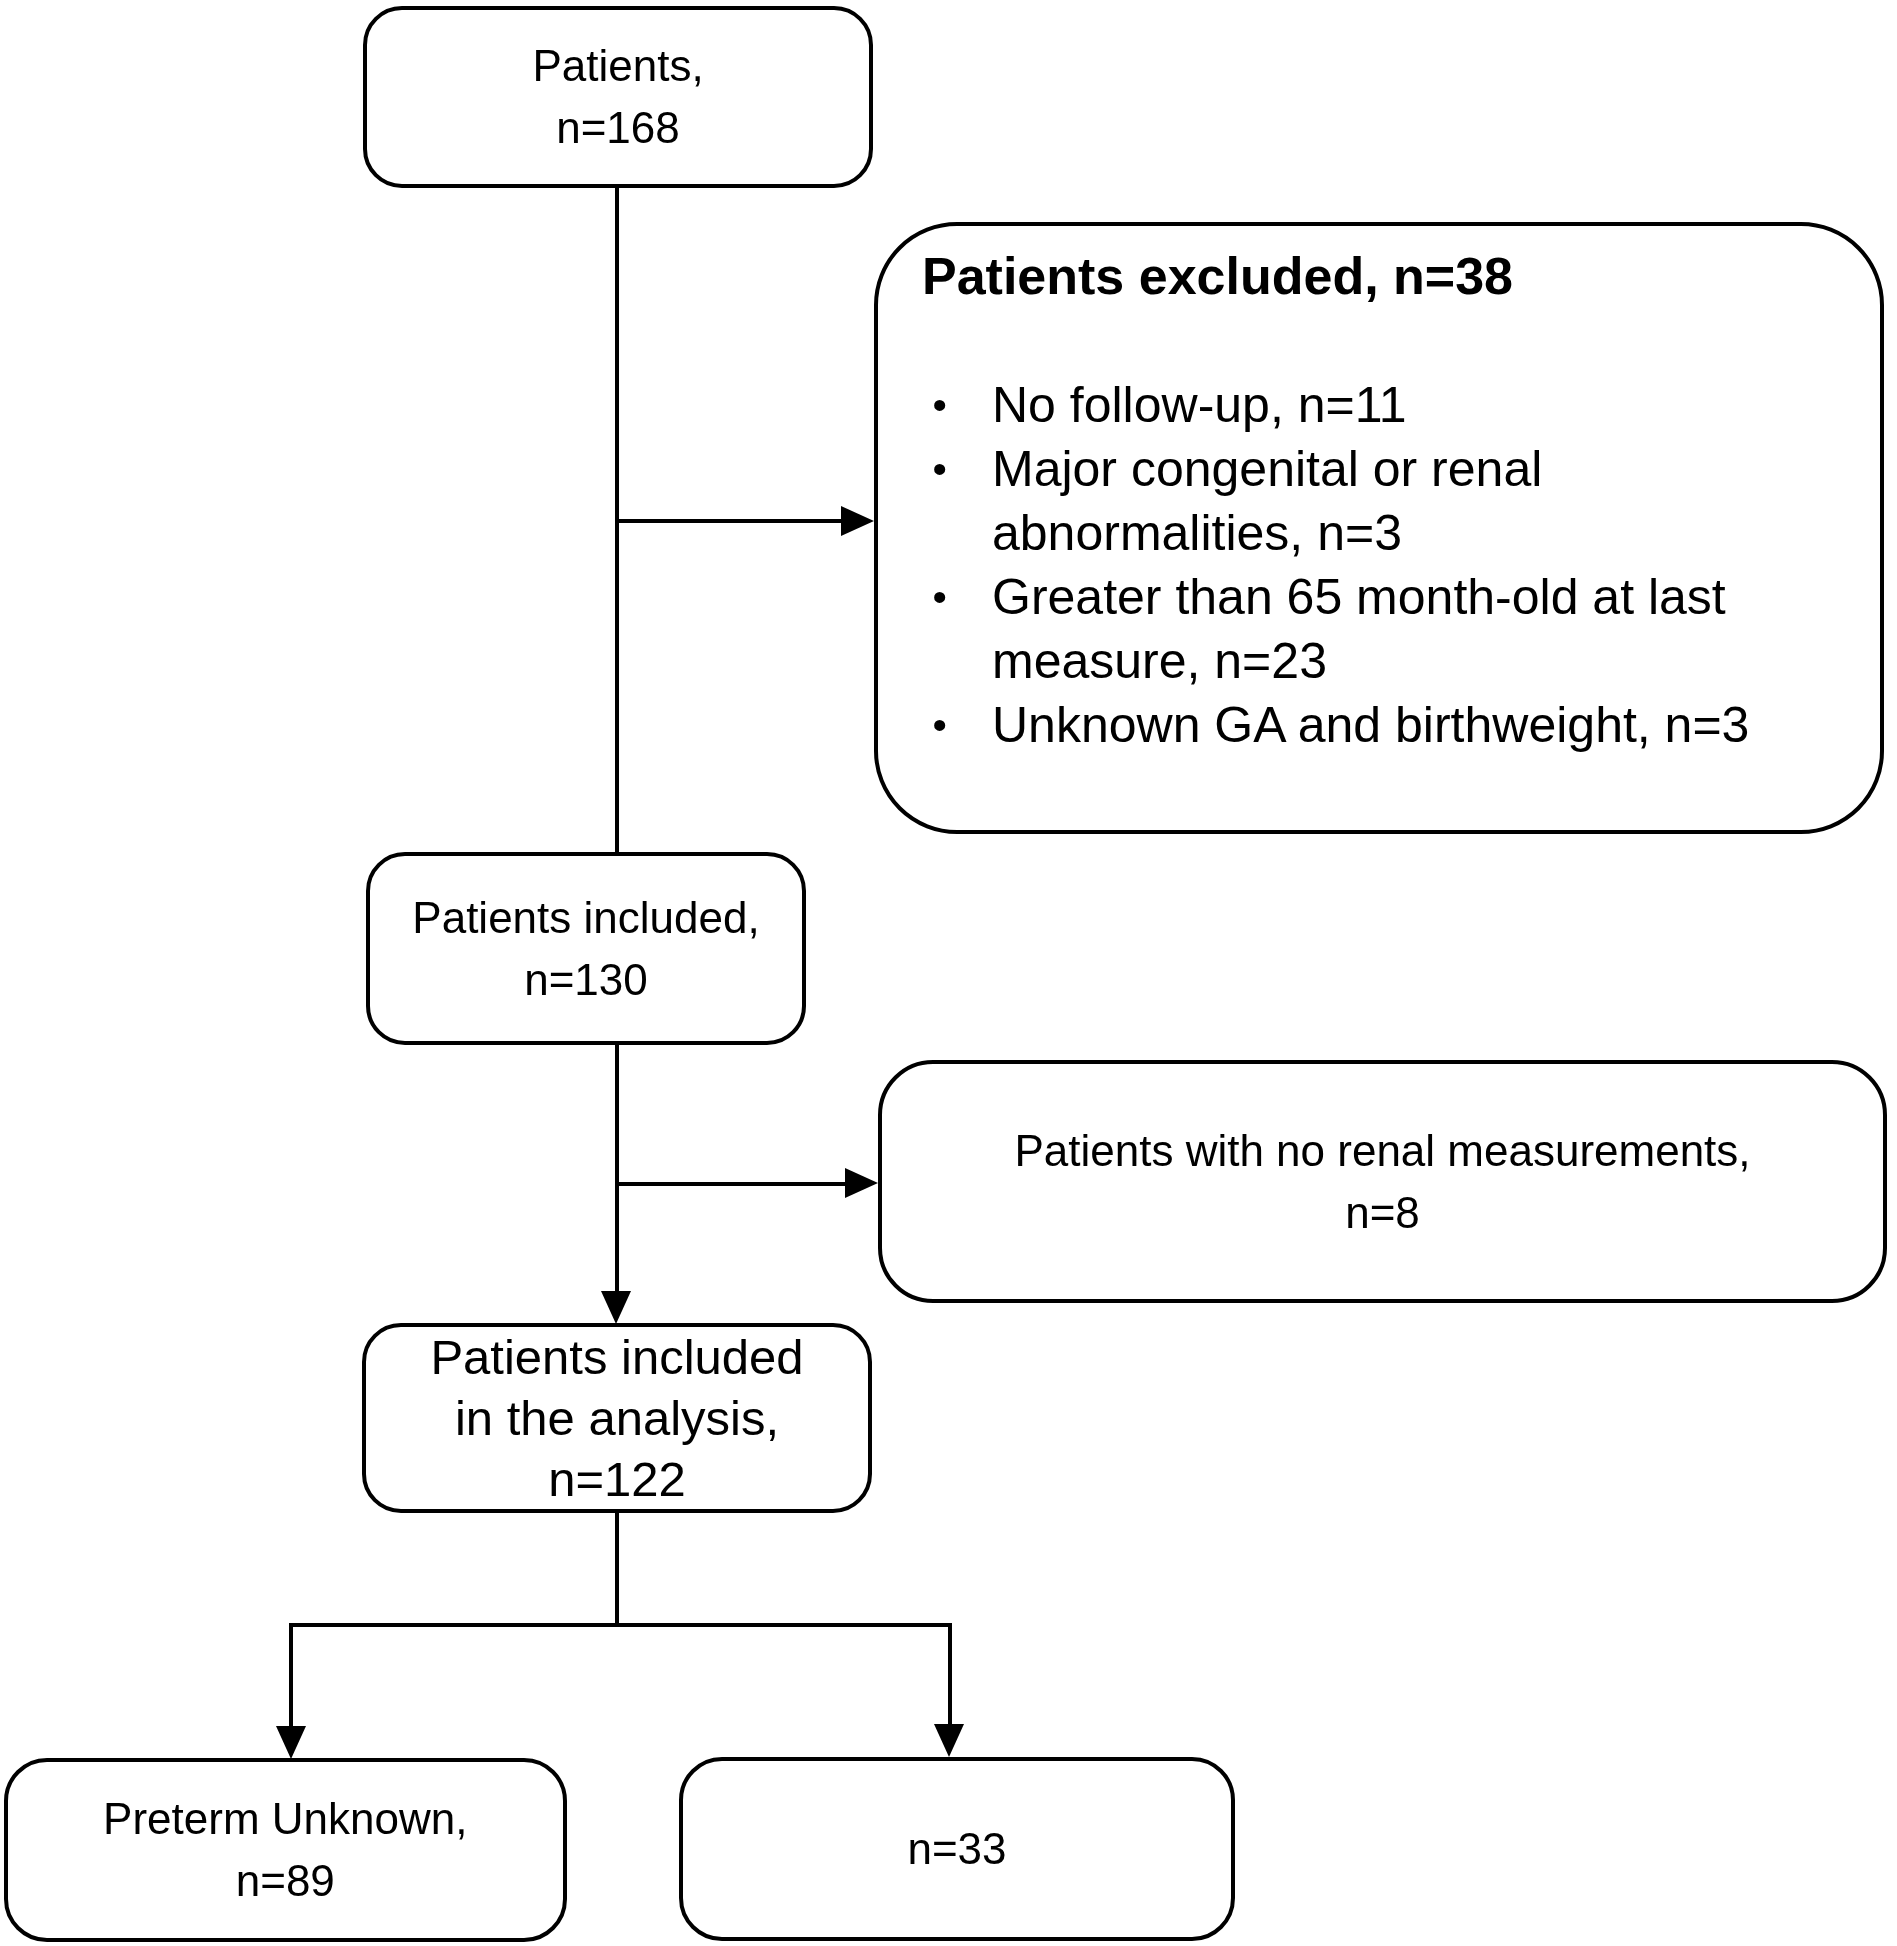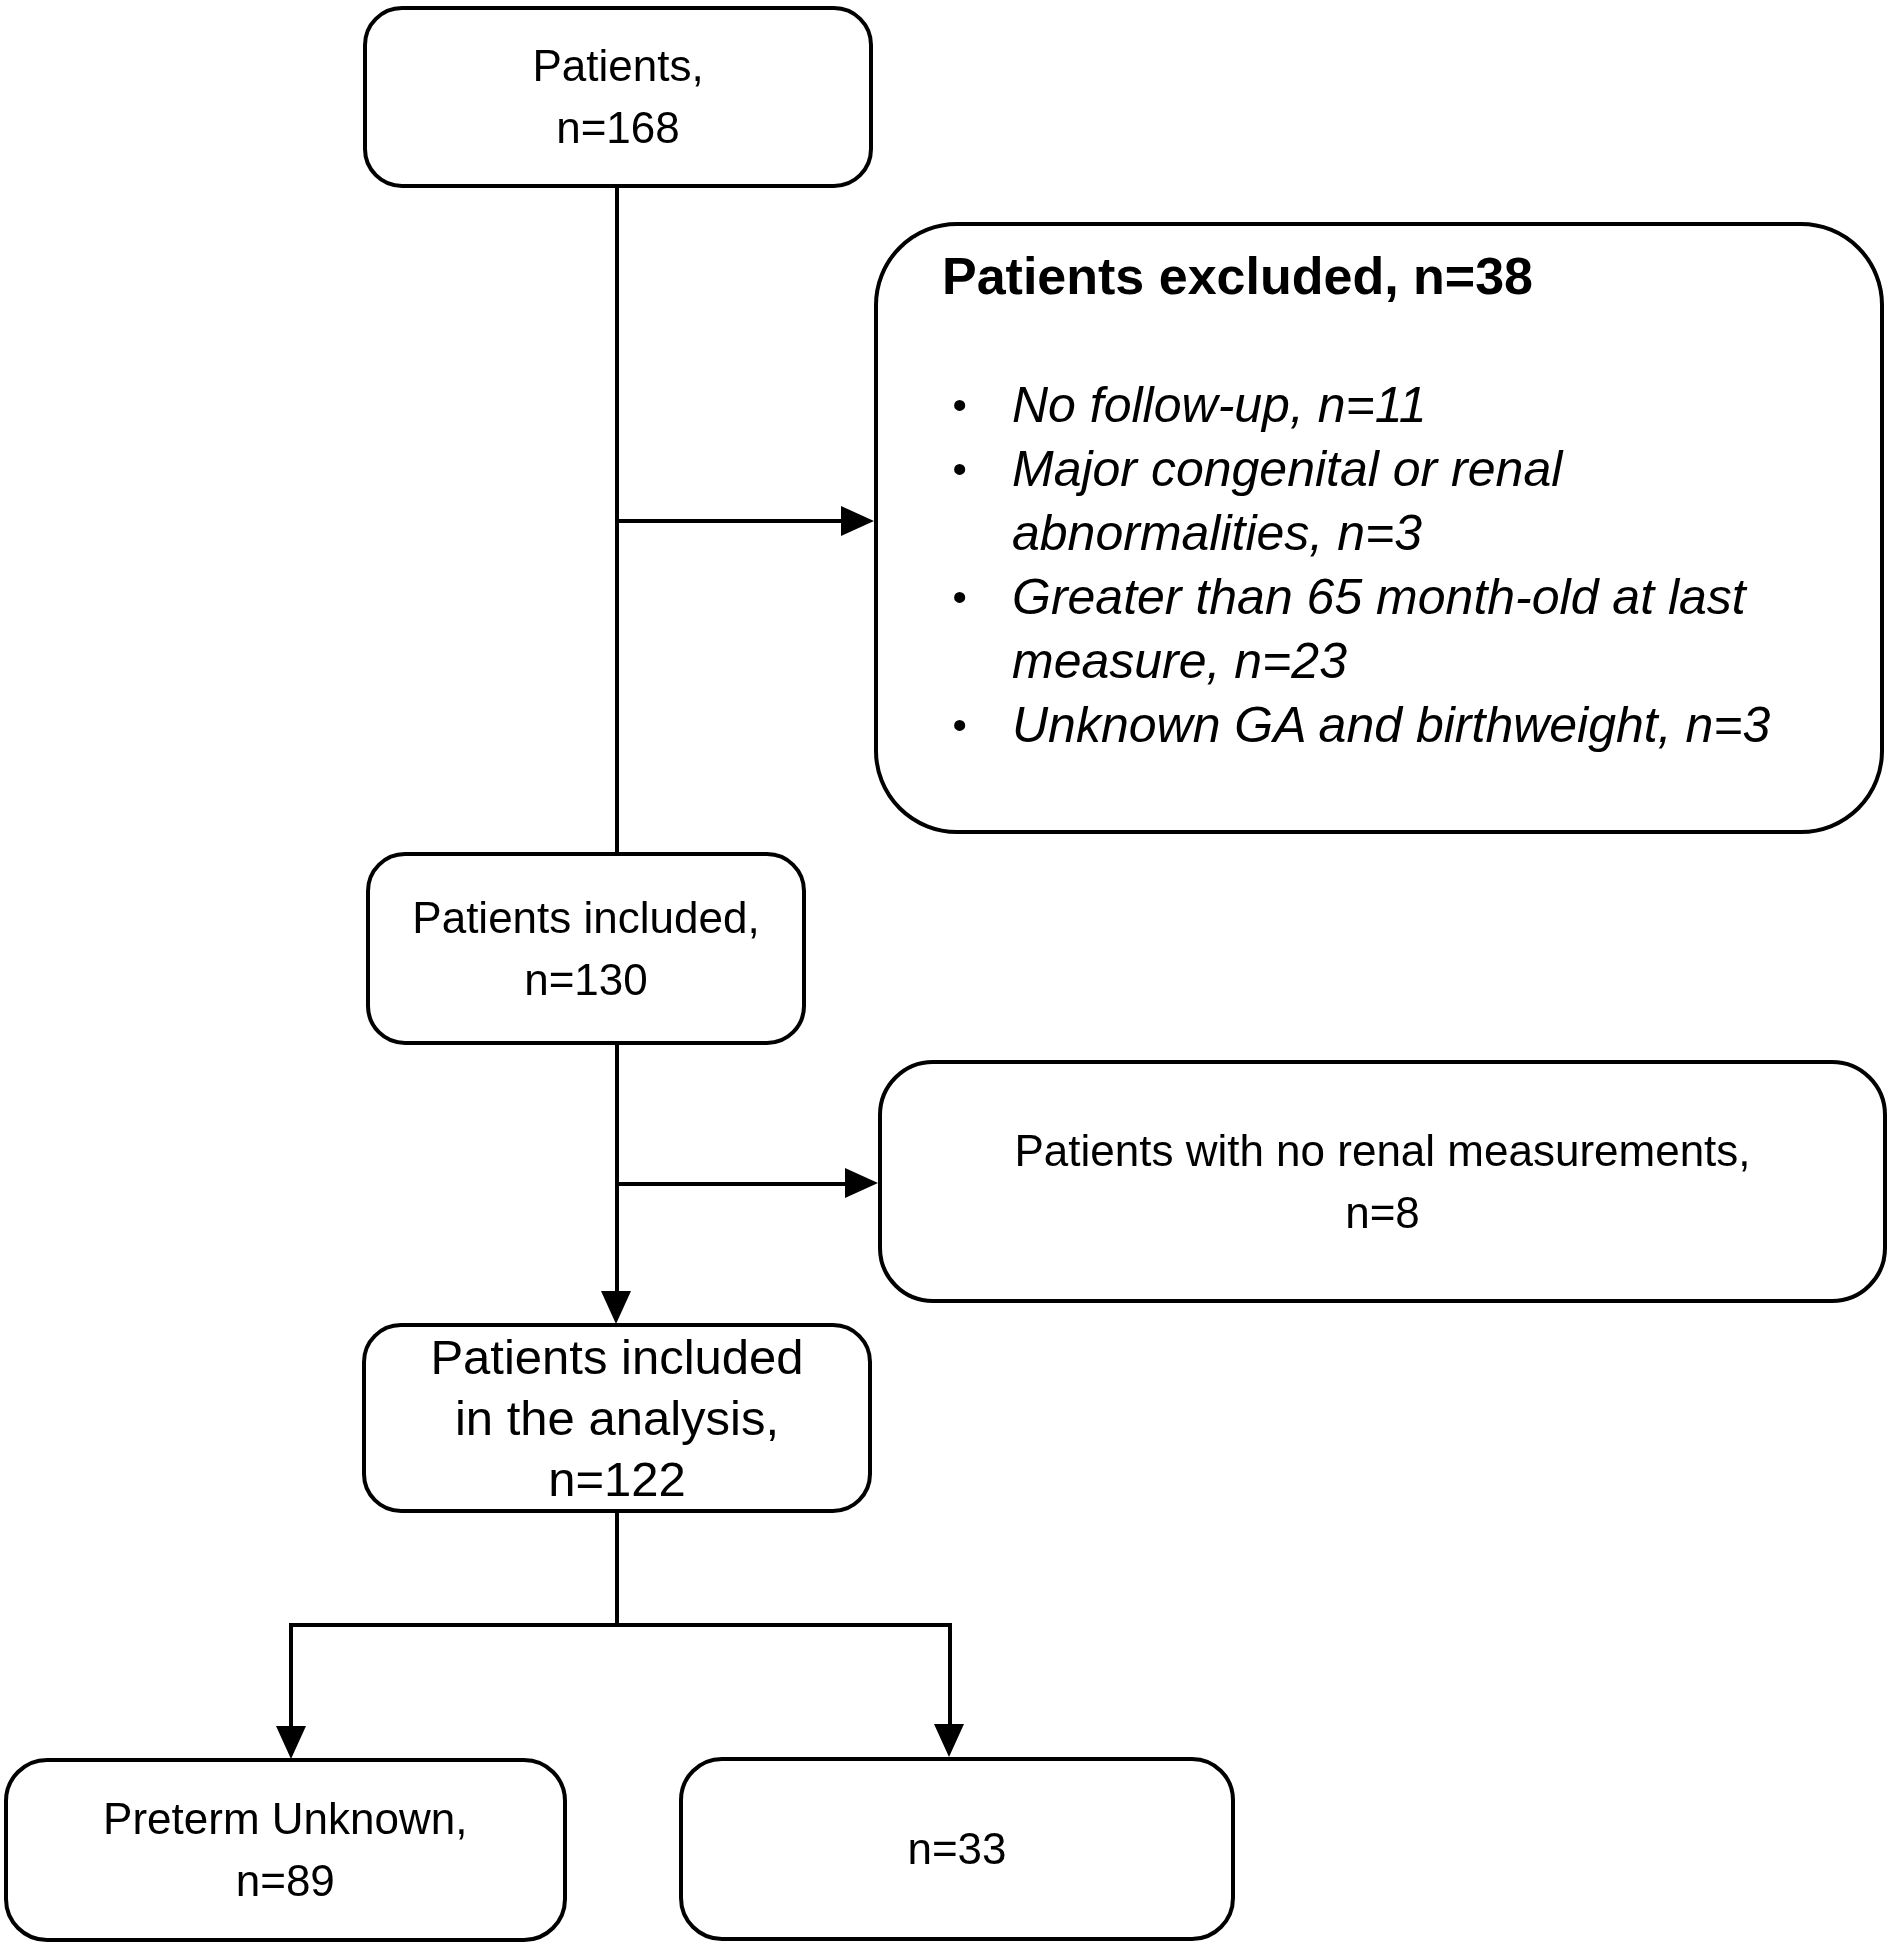--- a/index.html
+++ b/index.html
@@ -26,42 +26,41 @@
     text-align: center;
   }
   .bline {
     font-size: 44px;
     line-height: 62px;
     white-space: nowrap;
   }
   .bline.tight { line-height: 61px; font-size: 49px; }
 
   
-  .excl-inner { padding: 18px 43px 0 64px; }
+  .excl-inner { padding: 18px 43px 0 44px; }
   .excl-title {
     font-size: 52px;
     font-weight: bold;
     line-height: 64px;
     white-space: nowrap;
   }
   .excl-gap { height: 65px; }
   .bullet-row { display: flex; align-items: flex-start; }
   .dot {
     width: 70px;
     flex: 0 0 70px;
     font-size: 41px;
     line-height: 64px;
     padding-left: 10.6px;
     box-sizing: border-box;
   }
   .btxt {
     width: 812px;
     font-size: 50px;
     line-height: 64px;
-    font-style: italic;
   }
 
   
   .vline, .hline { position: absolute; background: #000000; }
   .arrow-right {
     position: absolute; width: 0; height: 0;
     border-top: 15px solid transparent;
     border-bottom: 15px solid transparent;
     border-left: 33px solid #000000;
   }

